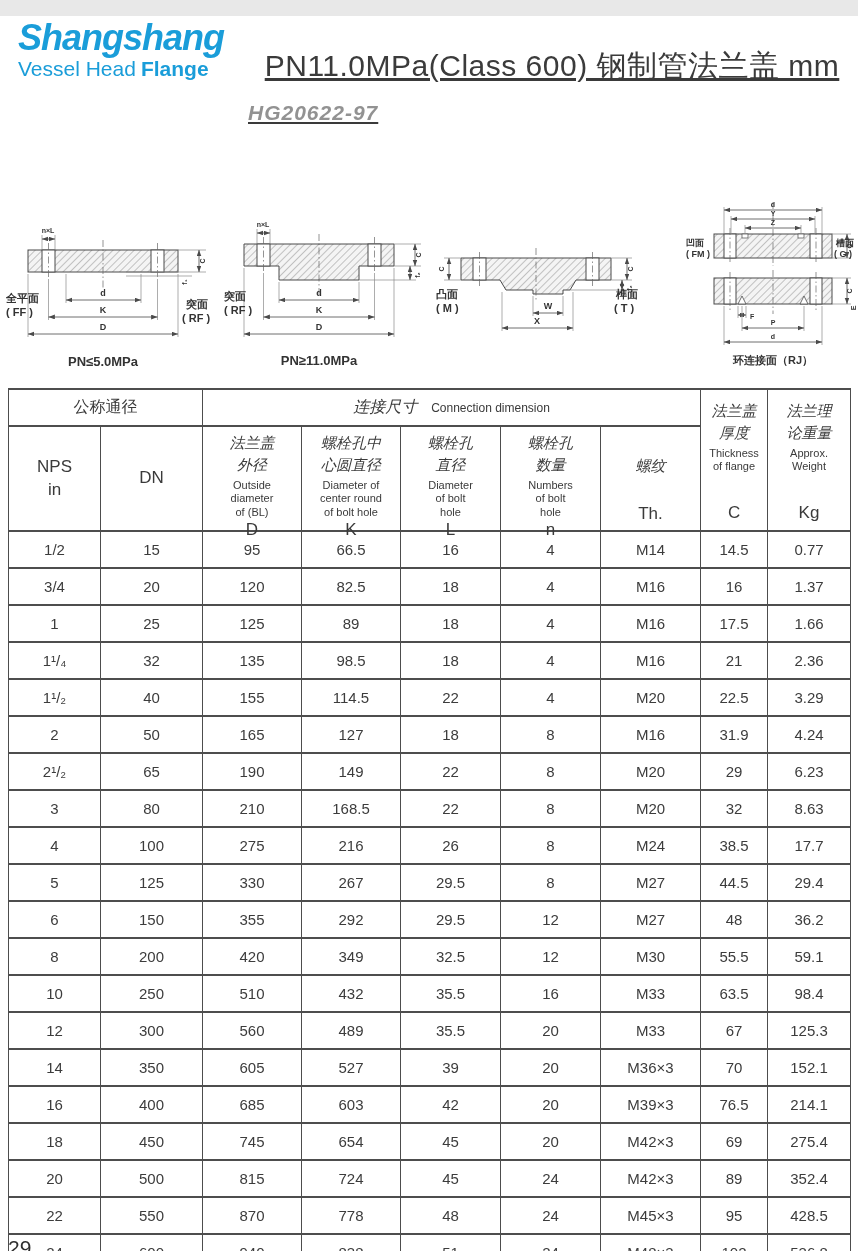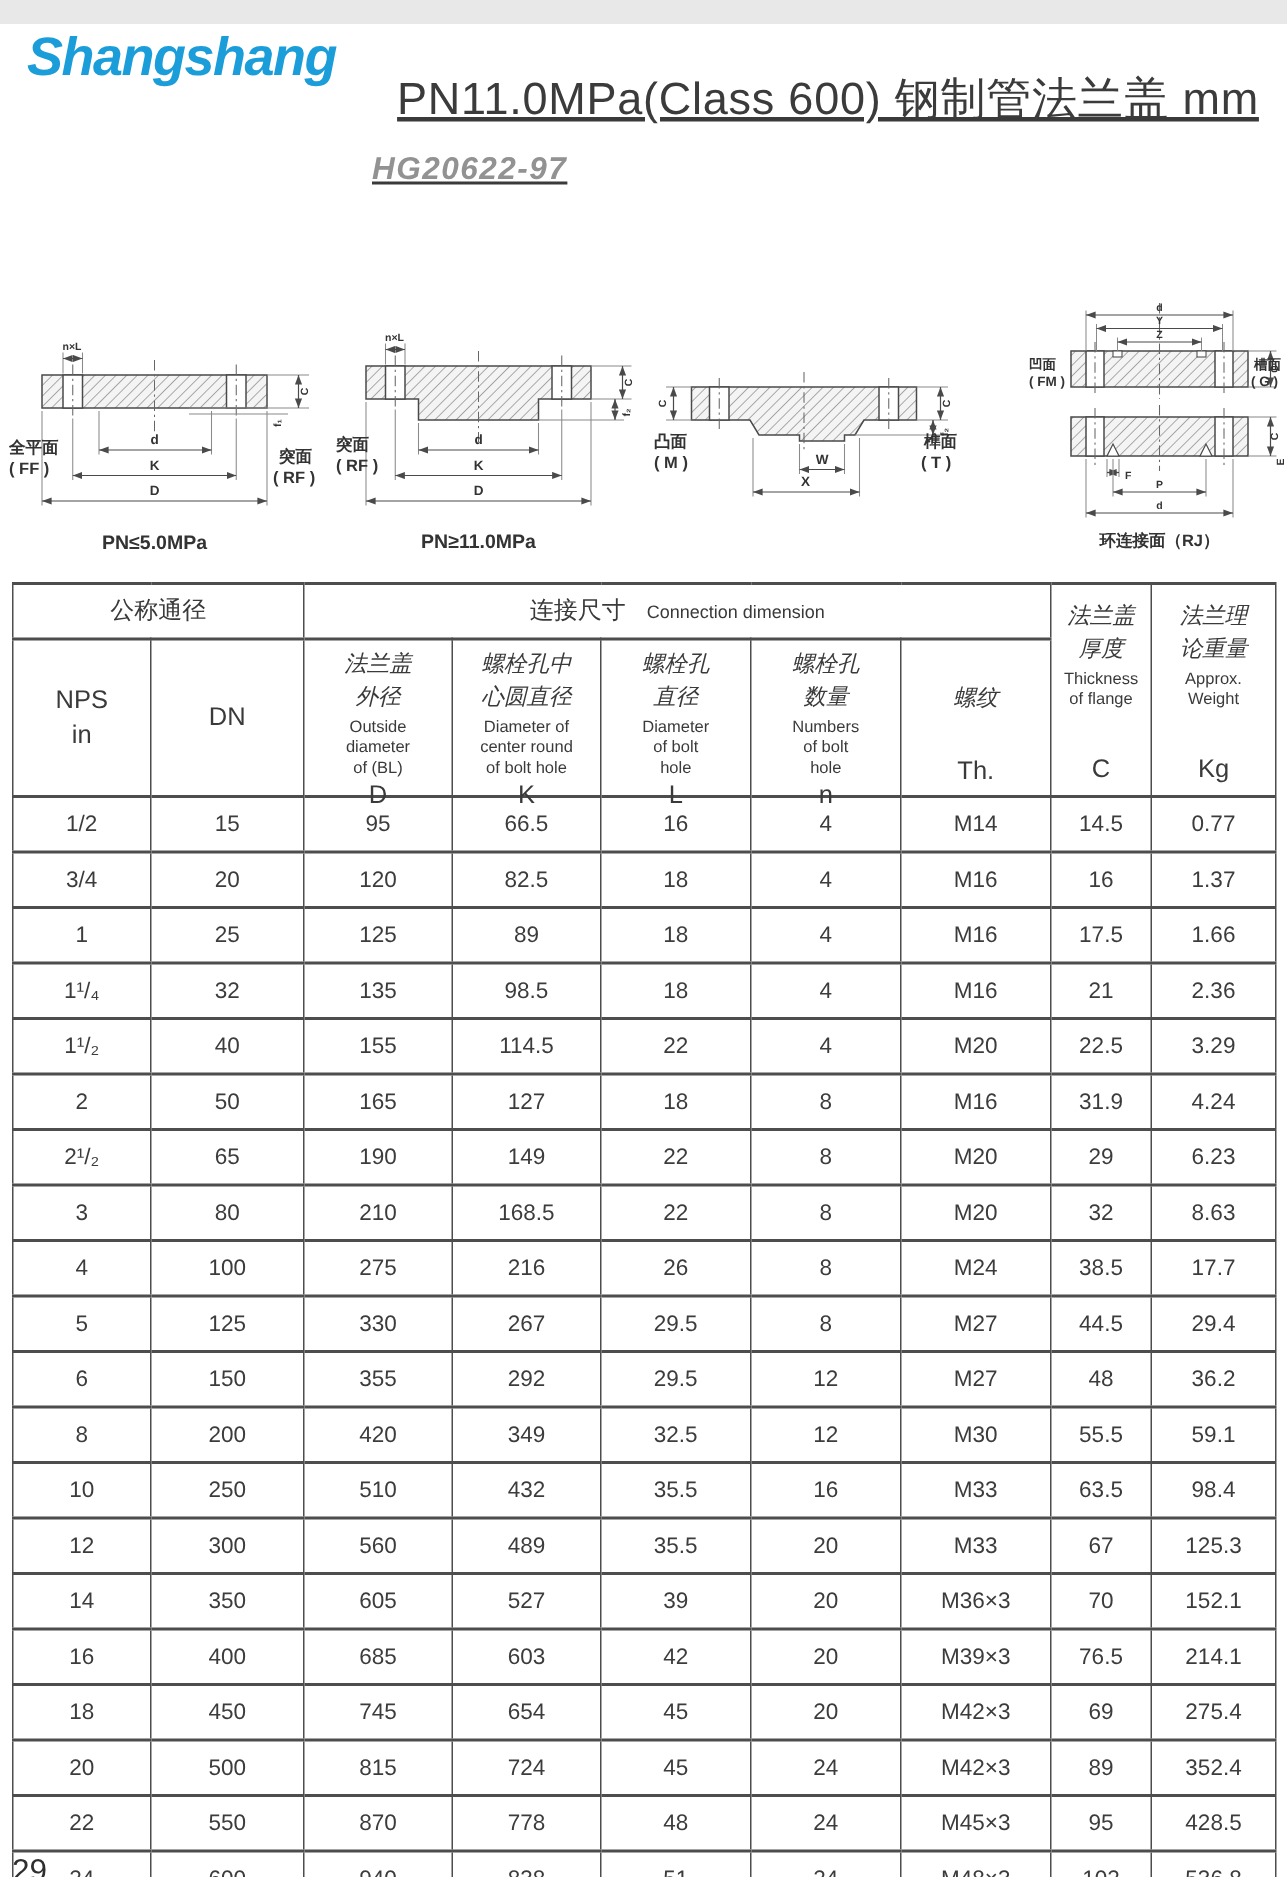--- a/index.html
+++ b/index.html
@@ -29,21 +29,21 @@
   .dl{font-size:9px;font-weight:700;}
   .dls{font-size:7px;font-weight:700;}
 
   
   table.spec{position:absolute;top:372px;left:8px;width:842px;border-collapse:collapse;
              table-layout:fixed;background:#fff;}
   table.spec{border:1px solid #4d4d4d;border-top:2px solid #4d4d4d;border-bottom:3px solid #4d4d4d;}
   table.spec th,table.spec td{border:1px solid #4d4d4d;border-top-width:2px;border-bottom-width:2px;
              padding:0;text-align:center;vertical-align:middle;font-weight:400;}
   tr.r1 th{height:35px;font-size:16px;}
-  .gcn{font-size:16px;}
+  .gcn{font-size:16px;font-style:italic;}
   .gen{font-size:12px;margin-left:14px;}
   .stack{display:flex;flex-direction:column;align-items:center;}
   .stack.h2{height:103px;padding:5px 0 6px 0;box-sizing:border-box;}
   .stack.h3{height:140px;padding:10px 0 7px 0;box-sizing:border-box;}
   .stack.cen{justify-content:center;height:103px;padding:0;}
   .hcn{font-size:15px;line-height:1.45;font-style:italic;}
   .hen{font-size:11px;line-height:1.25;margin-top:3px;color:#3a3a3a;}
   .hsym{font-size:17px;margin-top:auto;}
   .hnps{font-size:17px;line-height:1.3;}
   .pl{white-space:pre-line;}
@@ -63,20 +63,23 @@
         <line x1="0" y1="0" x2="0" y2="5" stroke="#8f8f8f" stroke-width="1"></line>
       </pattern>
       <marker id="arr" markerWidth="9" markerHeight="7" refX="8" refY="3" orient="auto-start-reverse">
         <path d="M0,0 L8,3 L0,6 Z" fill="#4a4a4a"></path>
       </marker>
     </defs>
   </svg>
 
   <div class="logo" id="logo" style="color: rgb(26, 157, 217);">
     <div class="logo-name">Shangshang</div>
+    <div class="logo-tag">
+      <span>Vessel Head</span><span class="bold">Flange</span>
+    </div>
   </div>
 
   <div class="title-block">
     <div class="main-title">PN11.0MPa(Class 600) 钢制管法兰盖 mm</div>
     <div class="title-sub">
       <span class="standard">HG20622-97</span>
     </div>
   </div>
 
   <div class="diagrams">

